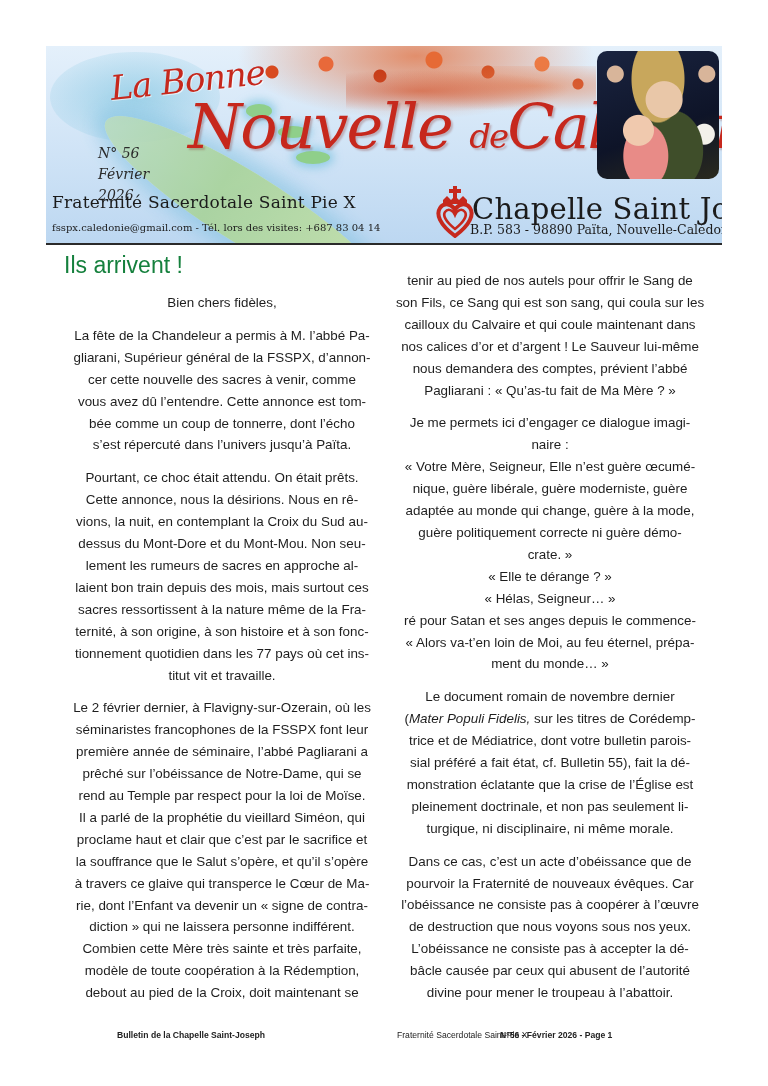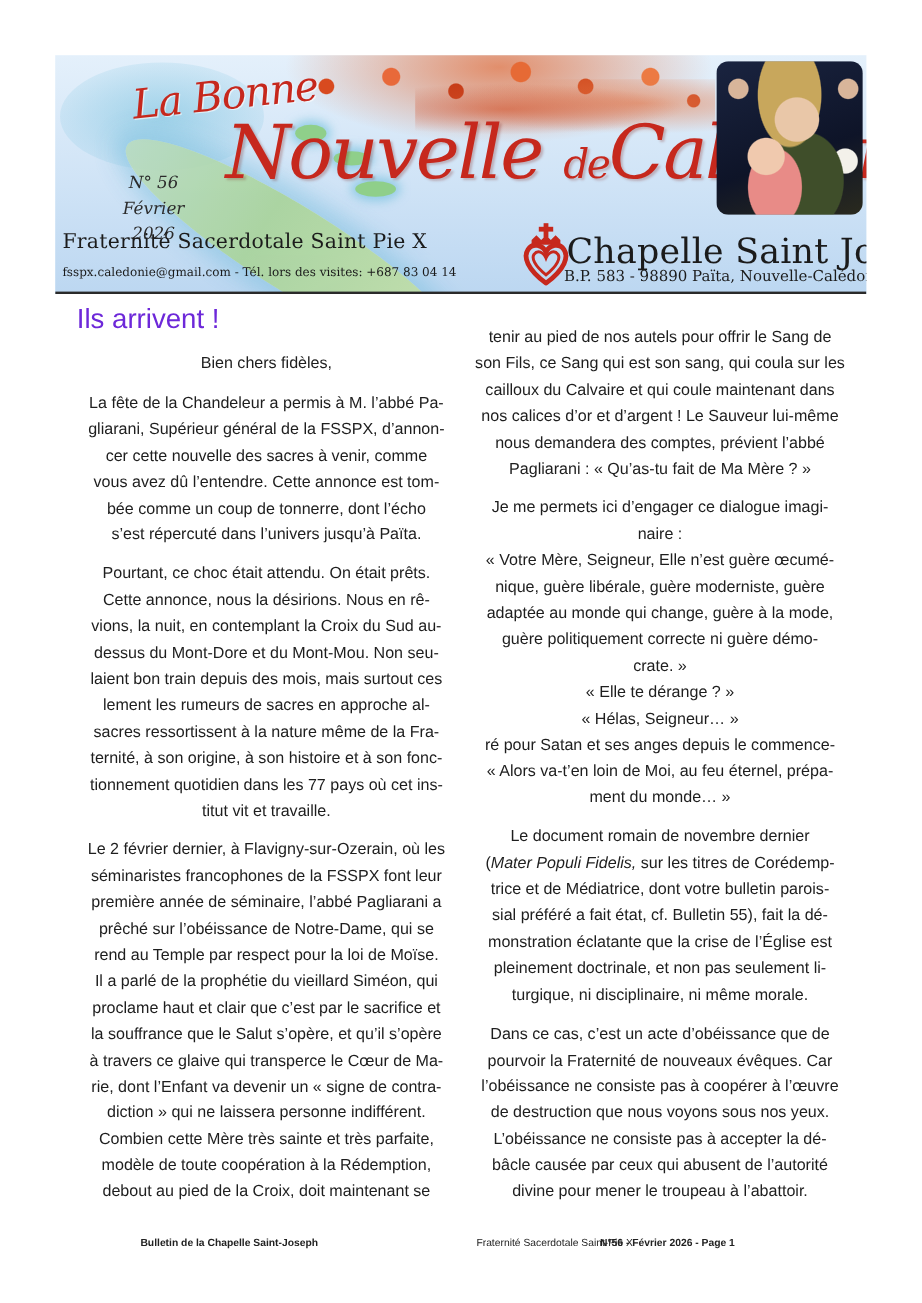--- a/index.html
+++ b/index.html
@@ -7,35 +7,35 @@
 
   
   .banner { position:absolute; left:46px; top:46px; width:676px; height:199px; background:linear-gradient(180deg,#e4f0fb 0%,#cfe3f6 55%,#bcd7f1 100%); overflow:hidden; }
   .banner .underline { position:absolute; left:0; right:0; bottom:0; height:2px; background:#2a2a2a; }
   .map-land { position:absolute; left:60px; top:40px; width:330px; height:70px; background:linear-gradient(90deg,#b8dbc0,#a8d39a 40%,#c7e2a9); border-radius:50%; transform:rotate(32deg); transform-origin:left center; box-shadow:0 0 18px 10px rgba(120,190,220,0.55); opacity:0.9; }
   .map-sea { position:absolute; left:4px; top:6px; width:170px; height:90px; border-radius:50%; background:radial-gradient(ellipse at center, rgba(110,190,220,0.55), rgba(110,190,220,0)); }
   .island { position:absolute; border-radius:50%; background:#8fcf8a; box-shadow:0 0 8px 4px rgba(110,190,220,0.6); }
   .flowers { position:absolute; left:190px; top:-6px; width:360px; height:80px; background:radial-gradient(circle at 10% 40%, #d84a1f 0 6px, transparent 7px), radial-gradient(circle at 25% 30%, #e8693a 0 7px, transparent 8px), radial-gradient(circle at 40% 45%, #c73d18 0 6px, transparent 7px), radial-gradient(circle at 55% 25%, #e66a35 0 8px, transparent 9px), radial-gradient(circle at 70% 40%, #d24e22 0 6px, transparent 7px), radial-gradient(circle at 85% 30%, #ec7a43 0 7px, transparent 8px), radial-gradient(circle at 95% 55%, #cc4620 0 5px, transparent 6px), radial-gradient(ellipse at 50% 20%, rgba(225,110,60,0.75) 0, rgba(225,110,60,0) 70%); }
   .flowers2 { position:absolute; left:300px; top:20px; width:250px; height:50px; background:radial-gradient(ellipse at 30% 50%, rgba(210,80,40,0.6), transparent 60%), radial-gradient(ellipse at 75% 40%, rgba(230,120,70,0.6), transparent 60%); }
 
-  .issue { position:absolute; left:52px; top:97px; font-family:"DejaVu Serif", serif; font-style:italic; font-size:14px; line-height:21px; color:#2b2b2b; text-align:center; width:60px; }
+  .issue { position:absolute; left:52px; top:97px; font-family:"DejaVu Serif", serif; font-style:italic; font-size:14px; line-height:21px; color:#2b2b2b; width:60px; }
   .title-la-bonne { position:absolute; left:64px; top:14px; font-family:"DejaVu Serif", serif; font-style:italic; font-size:34px; color:#c6281d; transform:rotate(-6deg); letter-spacing:-1px; text-shadow:1px 1px 0 rgba(255,255,255,0.6); }
   .title-nouvelle { position:absolute; left:142px; top:44px; font-family:"DejaVu Serif", serif; font-style:italic; font-size:62px; color:#c6281d; letter-spacing:-2px; text-shadow:2px 2px 2px rgba(120,20,10,0.25); white-space:nowrap; }
   .title-nouvelle .small { font-size:34px; }
 
   .icon-frame { position:absolute; left:551px; top:5px; width:122px; height:128px; border-radius:10px; overflow:hidden; background:radial-gradient(circle at 55% 38%, #e9c7a8 0 18px, transparent 19px), radial-gradient(circle at 34% 62%, #f0c9ae 0 15px, transparent 16px), radial-gradient(ellipse at 50% 22%, #c8a75c 0 26px, transparent 27px), radial-gradient(ellipse at 40% 82%, #e88b87 0 22px, transparent 23px), radial-gradient(ellipse at 62% 78%, #3f4e2a 0 30px, transparent 31px), radial-gradient(circle at 88% 65%, #f3f1ea 0 10px, transparent 11px), radial-gradient(circle at 15% 18%, #d8b59a 0 8px, transparent 9px), radial-gradient(circle at 90% 18%, #d8b59a 0 8px, transparent 9px), linear-gradient(160deg,#1a2440,#0e1428 60%,#2a2a1e); }
 
   .org-left { position:absolute; left:6px; top:146px; font-family:"DejaVu Serif", serif; font-size:17px; color:#1b1b1b; letter-spacing:0.2px; white-space:nowrap;text-align:right; }
   .org-right { position:absolute; left:426px; top:146px; font-family:"DejaVu Serif", serif; font-size:29px; color:#1b1b1b; letter-spacing:0.2px; white-space:nowrap; }
   .heart-icon { position:absolute; left:389px; top:138px; width:40px; height:54px; }
   .contact-left { position:absolute; left:6px; top:176px; font-family:"DejaVu Serif", serif; font-size:10px; color:#1b1b1b; white-space:nowrap; }
   .contact-right { position:absolute; left:424px; top:176px; font-family:"DejaVu Serif", serif; font-size:12.5px; color:#1b1b1b; white-space:nowrap; }
 
   
-  .headline { position:absolute; left:64px; top:252px; font-size:23px; color:#6d28d9; font-weight:normal; margin:0; }
+  .headline { position:absolute; left:64px; top:252px; font-size:23px; color:#15803d; font-weight:normal; margin:0; }
   .col { position:absolute; font-size:13.4px; line-height:21.9px; color:#1e1e1e; }
   .col-left { left:64px; top:292px; width:316px; }
   .col-right { left:387px; top:270px; width:326px; }
   .col p { margin:0 0 11px 0;text-align:center; }
   .col .line { display:block; white-space:nowrap; }
   em { font-style:italic; }
 
   
   .footer { position:absolute; top:1030px; font-size:8.6px; font-weight:bold; color:#222; white-space:nowrap; }
   .footer-left { left:117px; }
@@ -92,22 +92,22 @@
       <span class="line">cer cette nouvelle des sacres à venir, comme</span>
       <span class="line">vous avez dû l’entendre. Cette annonce est tom-</span>
       <span class="line">bée comme un coup de tonnerre, dont l’écho</span>
       <span class="line">s’est répercuté dans l’univers jusqu’à Païta.</span>
     </p>
   <p>
       <span class="line">Pourtant, ce choc était attendu. On était prêts.</span>
       <span class="line">Cette annonce, nous la désirions. Nous en rê-</span>
       <span class="line">vions, la nuit, en contemplant la Croix du Sud au-</span>
       <span class="line">dessus du Mont-Dore et du Mont-Mou. Non seu-</span>
+      <span class="line">lement les rumeurs de sacres en approche al-</span>
       <span class="line">laient bon train depuis des mois, mais surtout ces</span>
-      <span class="line">lement les rumeurs de sacres en approche al-</span>
       <span class="line">sacres ressortissent à la nature même de la Fra-</span>
       <span class="line">ternité, à son origine, à son histoire et à son fonc-</span>
       <span class="line">tionnement quotidien dans les 77 pays où cet ins-</span>
       <span class="line">titut vit et travaille.</span>
     </p>
   <p>
       <span class="line">Le 2 février dernier, à Flavigny-sur-Ozerain, où les</span>
       <span class="line">séminaristes francophones de la FSSPX font leur</span>
       <span class="line">première année de séminaire, l’abbé Pagliarani a</span>
       <span class="line">prêché sur l’obéissance de Notre-Dame, qui se</span>

